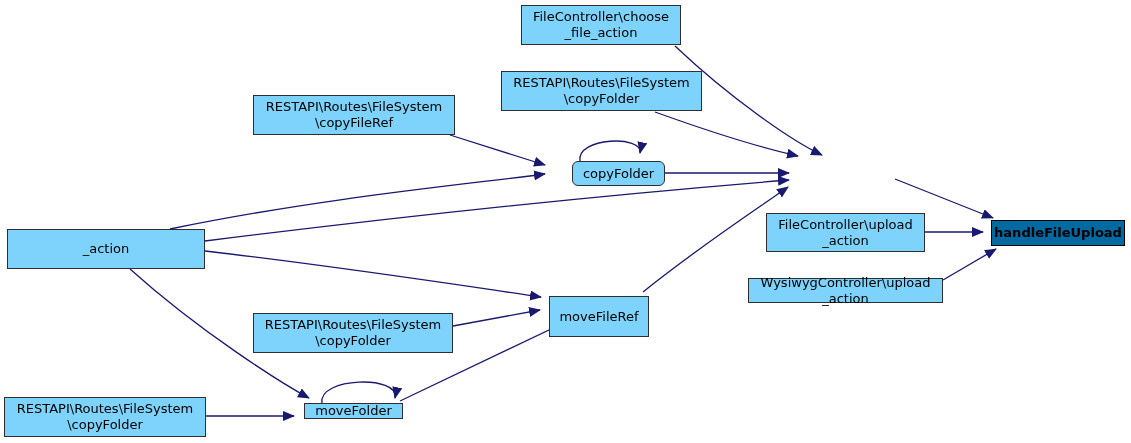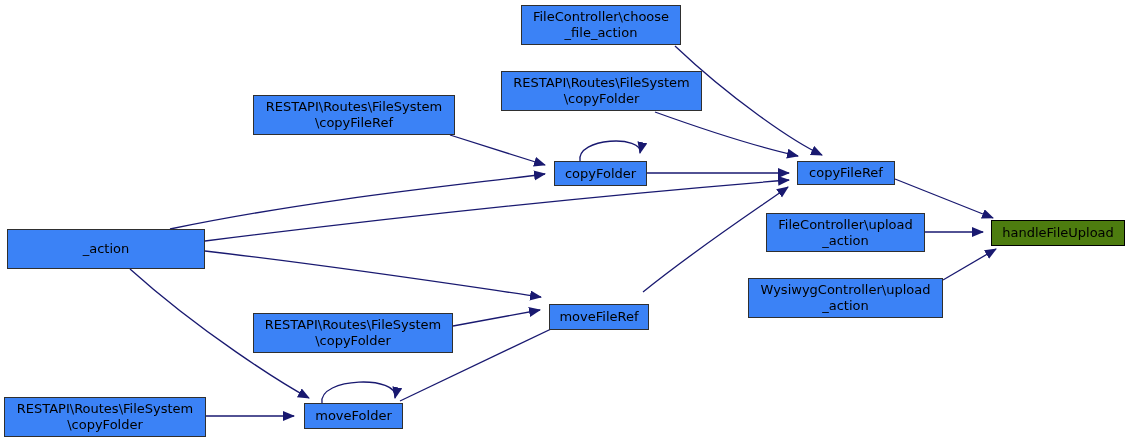--- a/index.html
+++ b/index.html
@@ -17,36 +17,37 @@
     width: 1131px; height: 443px;
   }
   .edge {
     fill: none;
     stroke: #191970;
     stroke-width: 1.3;
   }
   .node {
     position: absolute;
     box-sizing: border-box;
-    background: #3b82f6;
+    background: #7dd3fc;
     border: 1px solid #2f2f2f;
     color: #000000;
     display: flex;
     flex-direction: column;
     align-items: center;
     justify-content: center;
     text-align: center;
     font-size: 13px;
     line-height: 16px;
     cursor: pointer;
   }
   .node span { white-space: nowrap; display: block; }
   .node.highlight {
-    background: #4d7c0f;
+    background: #0369a1;
     border-color: #000000;
+    font-weight: bold;
   }
 </style>
 </head>
 <body>
 
 <div id="canvas">
 
   <svg id="edges" viewBox="0 0 1131 443" xmlns="http://www.w3.org/2000/svg">
     <defs>
       <marker id="arrow" markerUnits="userSpaceOnUse" markerWidth="14" markerHeight="12" refX="11" refY="5" orient="auto">
@@ -80,56 +81,53 @@
   <div class="node" style="left:501px;top:71px;width:201px;height:40px;">
     <span>RESTAPI\Routes\FileSystem</span>
     <span>\copyFolder</span>
   </div>
 
   <div class="node" style="left:253px;top:95px;width:202px;height:40px;">
     <span>RESTAPI\Routes\FileSystem</span>
     <span>\copyFileRef</span>
   </div>
 
-  <div class="node" style="left:554px;top:161px;width:93px;height:25px;">
+  <div class="node" style="left:572px;top:161px;width:93px;height:25px;border-radius:6px;">
     <span>copyFolder</span>
   </div>
 
-  <div class="node" style="left:797px;top:161px;width:98px;height:24px;">
-    <span>copyFileRef</span>
-  </div>
 
   <div class="node" style="left:7px;top:229px;width:198px;height:40px;">
     <span>_action</span>
   </div>
 
   <div class="node" style="left:766px;top:213px;width:159px;height:39px;align-items:center;">
     <span>FileController\upload</span>
     <span>_action</span>
   </div>
 
   <div class="node highlight" style="left:991px;top:220px;width:134px;height:26px;">
     <span>handleFileUpload</span>
   </div>
 
-  <div class="node" style="left:748px;top:278px;width:195px;height:40px;">
+  <div class="node" style="left:748px;top:278px;width:195px;height:25px;">
     <span>WysiwygController\upload</span>
     <span>_action</span>
   </div>
 
-  <div class="node" style="left:549px;top:304px;width:100px;height:26px;">
+  <div class="node" style="left:549px;top:296px;width:100px;height:41px;">
     <span>moveFileRef</span>
   </div>
 
   <div class="node" style="left:253px;top:313px;width:200px;height:40px;">
     <span>RESTAPI\Routes\FileSystem</span>
     <span>\copyFolder</span>
   </div>
 
-  <div class="node" style="left:304px;top:403px;width:99px;height:26px;">
+  <div class="node" style="left:304px;top:403px;width:99px;height:16px;">
     <span>moveFolder</span>
   </div>
 
   <div class="node" style="left:4px;top:397px;width:202px;height:40px;">
     <span>RESTAPI\Routes\FileSystem</span>
     <span>\copyFolder</span>
   </div>
 
 </div>
 

